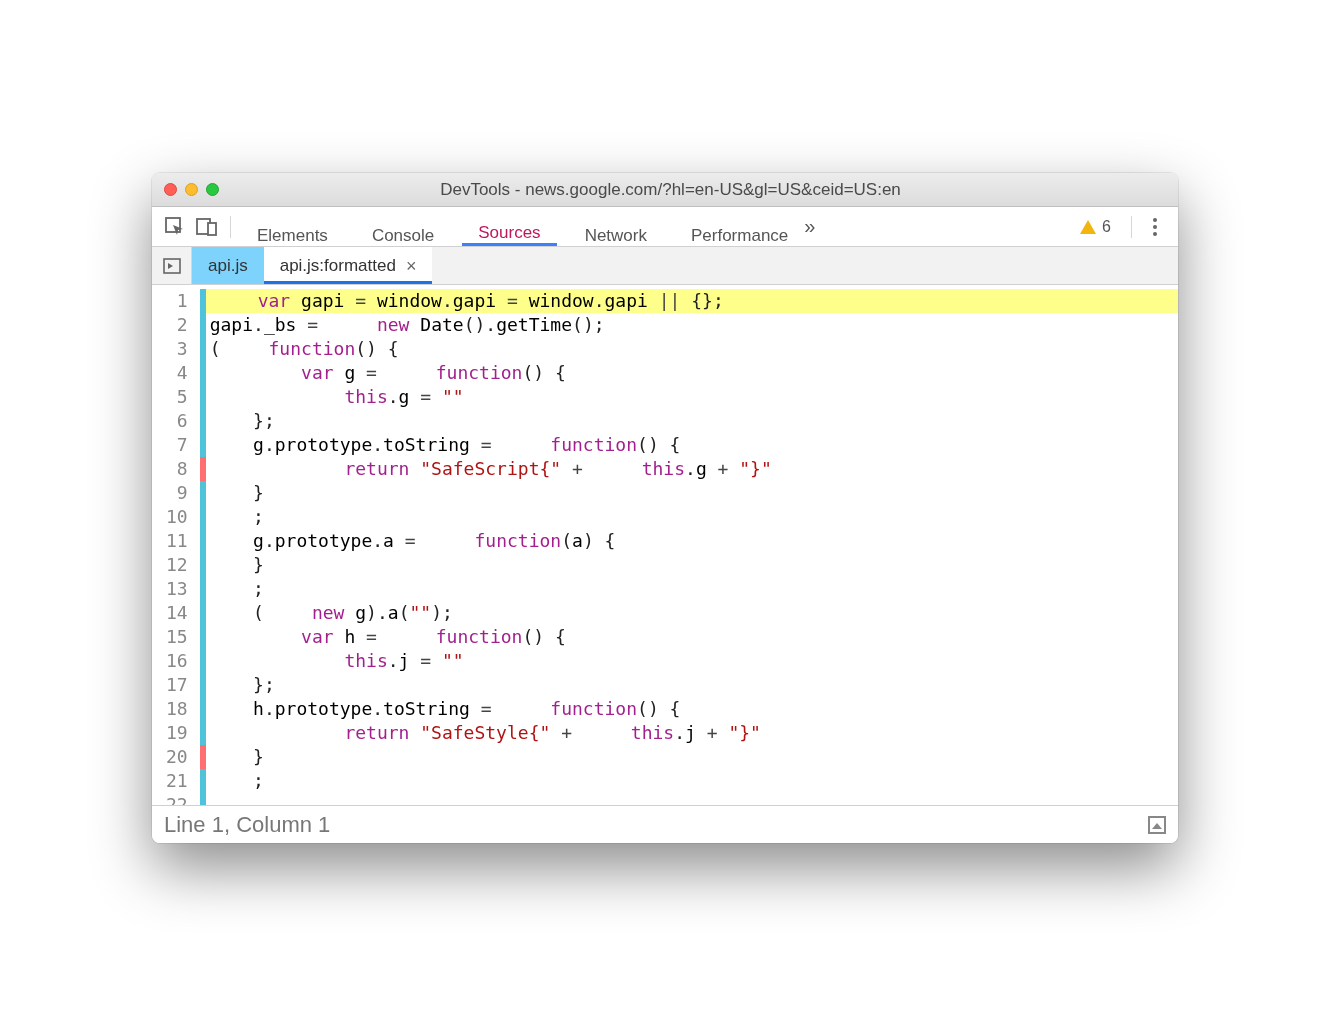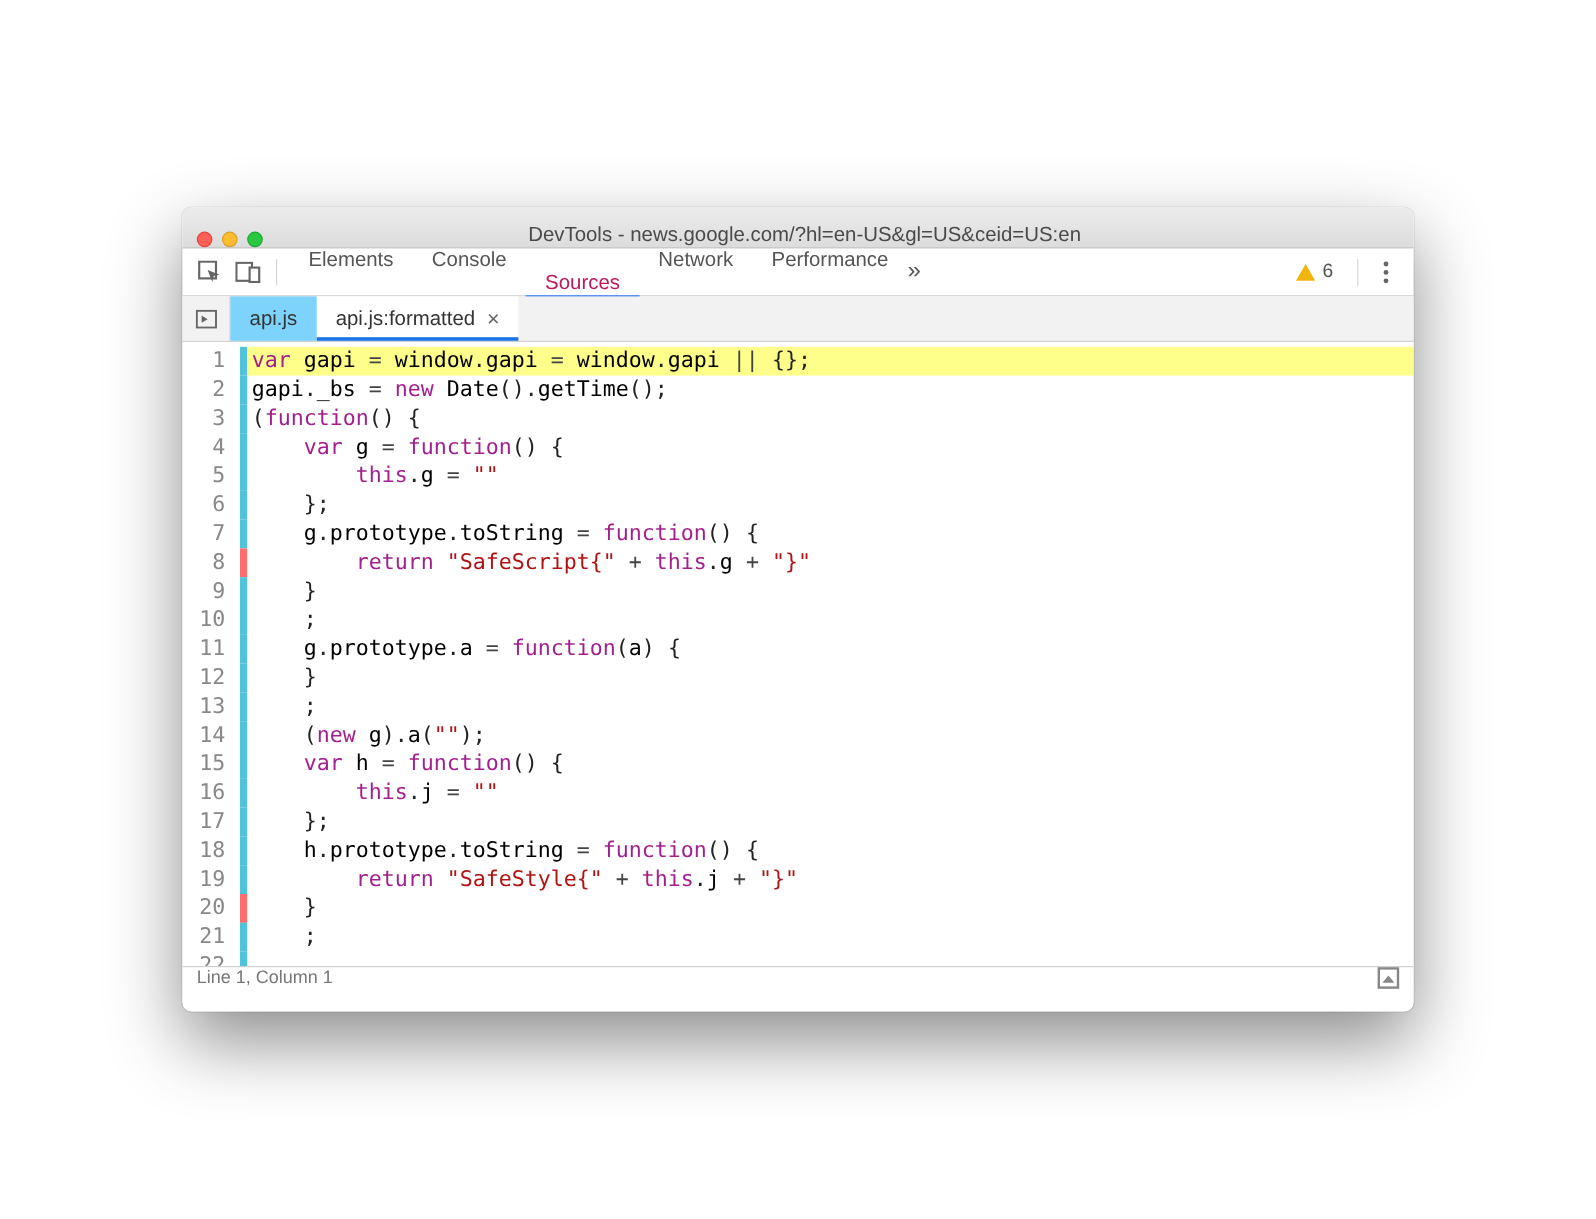--- a/index.html
+++ b/index.html
@@ -20,42 +20,42 @@
     background: #fff;
     display: flex;
     flex-direction: column;
   }
   
   .titlebar {
     height: 34px;
     background: linear-gradient(#ececec,#dcdcdc);
     border-bottom: 1px solid #bfbfbf;
     display: flex;
-    align-items: flex-end;
+    align-items: center;
     padding: 0 12px;
   }
   .traffic { display:flex; gap:8px; margin-right:16px;}
   .dot { width:13px; height:13px; border-radius:50%; }
   .dot.red{background:#ff5f57;border:1px solid #e24640;}
   .dot.yellow{background:#febc2e;border:1px solid #d9a126;}
   .dot.green{background:#28c840;border:1px solid #1ea830;}
   .title { flex:1; text-align:center; font-size:17px; color:#4a4a4a; margin-left:-60px;}
   
   .toolbar {
     height: 40px;
     border-bottom:1px solid #d0d0d0;
     display:flex;
     align-items:center;
     padding: 0 10px;
     font-size:17px;
     color:#555;
   }
   .tool-icon { width:26px; height:26px; display:flex; align-items:center; justify-content:center; color:#666;}
   .divider { width:1px; height:22px; background:#d6d6d6; margin:0 10px;}
-  .tabs { display:flex; align-items:flex-start; height:100%; }
+  .tabs { display:flex; align-items:flex-end; height:100%;gap:12px; }
   .tab { padding:0 16px; display:flex; align-items:center; cursor:pointer; color:#555; }
   .tab.active { color:#be185d; border-bottom:3px solid #3b82f6; padding-top:19px;}
   .spacer{flex:1;}
   .warn { display:flex; align-items:center; gap:6px; color:#555; font-size:16px; margin-right:10px;}
   .warn-tri { width:0;height:0;border-left:8px solid transparent;border-right:8px solid transparent;border-bottom:14px solid #f2b50d; position:relative;}
   .kebab { width:26px; display:flex; flex-direction:column; align-items:center; gap:3px; cursor:pointer;}
   .kebab span{width:4px;height:4px;border-radius:50%;background:#666;}
   .chevrons{font-size:20px;letter-spacing:-6px;color:#555;margin-right:18px;cursor:pointer;}
   
   .subbar {
@@ -75,31 +75,32 @@
   .editor { display:flex; height:520px; overflow:hidden; background:#fff;}
   .gutter { font-family: Menlo, Consolas, monospace; font-size:18px; color:#888; text-align:right; padding:4px 0; user-select:none;}
   .gutter .ln { height:24px; line-height:24px; padding:0 12px 0 14px;}
   .markerstrip { width:6px; padding:4px 0;}
   .markerstrip div{height:24px;}
   .m-blue{background:#4fc3d9;}
   .m-red{background:#ff6f6f;}
   .code { font-family: Menlo, Consolas, monospace; font-size:18px; padding:4px 0; flex:1; overflow:auto;}
   .line { height:24px; line-height:24px; white-space:pre; padding-left:4px;}
   .hl { background:#fdff8a;}
-  .kw{color:#a31f8e;}
+  .kw{color:#a31f8e;margin-left:48px;}
   .str{color:#b01313;}
   .op{color:#444;}
   .punc{color:#222;}
   
   .statusbar{
     height:38px;
     border-top:1px solid #d0d0d0;
     display:flex;
+    align-items:center;
     padding:0 12px;
-    font-size:15px;
+    font-size:22px;
     color:#777;
     background:#fff;
   }
   .drawer-icon{
     width:18px;height:18px;border:2px solid #888;position:relative;margin-left:auto;cursor:pointer;
   }
   .drawer-icon::before{
     content:"";position:absolute;left:2px;right:2px;bottom:3px;border-left:5px solid transparent;border-right:5px solid transparent;border-bottom:6px solid #888;
   }
   svg{display:block;}

